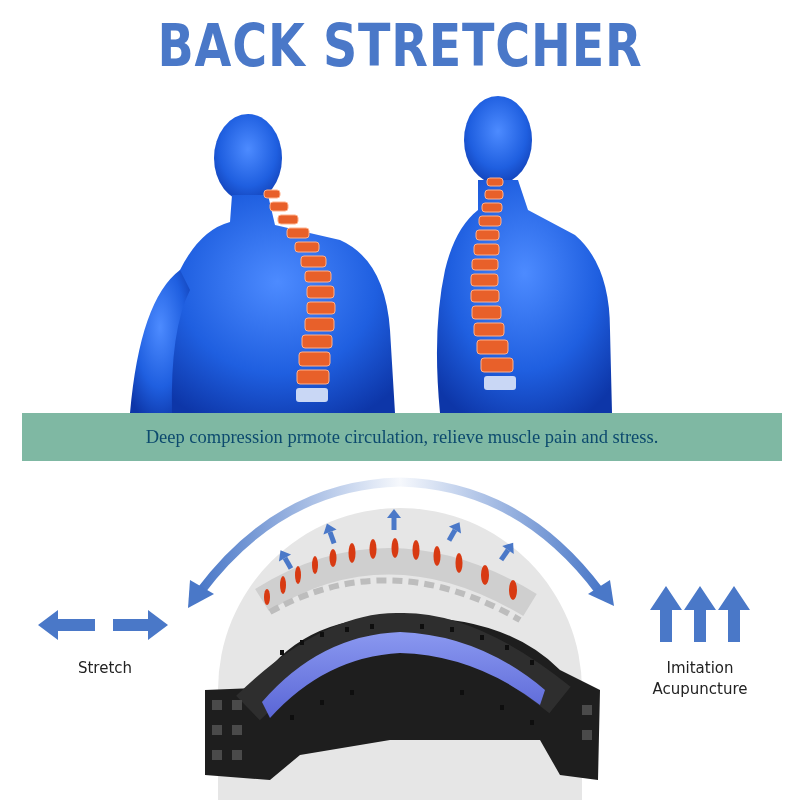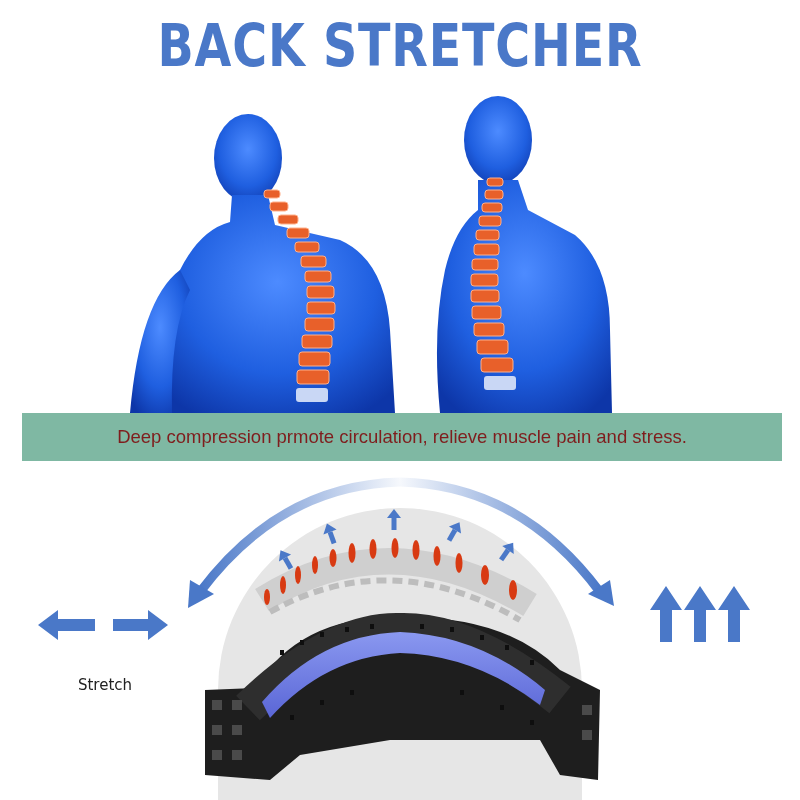--- a/index.html
+++ b/index.html
@@ -15,26 +15,26 @@
     transform: scaleX(0.82); transform-origin: center;
     line-height: 80px;
   }
   .figures { position: absolute; top: 80px; left: 0; width: 800px; height: 335px; }
   .banner {
     position: absolute; top: 413px; left: 22px; width: 760px; height: 48px;
     background: #7fb8a3;
     display: flex; align-items: center; justify-content: center;
   }
   .banner span {
-    color: #7f1d1d; font-family: Liberation Sans, sans-serif; font-size: 18.5px;
+    color: #0c4a6e; font-family: Liberation Serif, serif; font-size: 18.5px;
   }
   .lower { position: absolute; top: 465px; left: 0; width: 800px; height: 335px; }
   .feature-label {
     position: absolute; text-align: center; font-family: "DejaVu Sans", sans-serif;
-    font-size: 15px; color: #222; line-height: 21px; margin-top: 17px;
+    font-size: 15px; color: #222; line-height: 21px;
   }
   .feature-left { left: 30px; top: 658px; width: 150px; }
   .feature-right { left: 620px; top: 658px; width: 160px; }
   .feature-label div { white-space: nowrap; }
 </style>
 </head>
 <body>
 
 <div class="title">BACK STRETCHER</div>
 
@@ -206,13 +206,15 @@
     <polygon points="666,586 682,610 672,610 672,642 660,642 660,610 650,610"></polygon>
     <polygon points="700,586 716,610 706,610 706,642 694,642 694,610 684,610"></polygon>
     <polygon points="734,586 750,610 740,610 740,642 728,642 728,610 718,610"></polygon>
   </g>
 </svg>
 
 <div class="feature-label feature-left">
   <div>Stretch</div>
 </div>
 <div class="feature-label feature-right">
+  <div>Imitation</div>
+  <div>Acupuncture</div>
 </div>
 
 </body></html>

